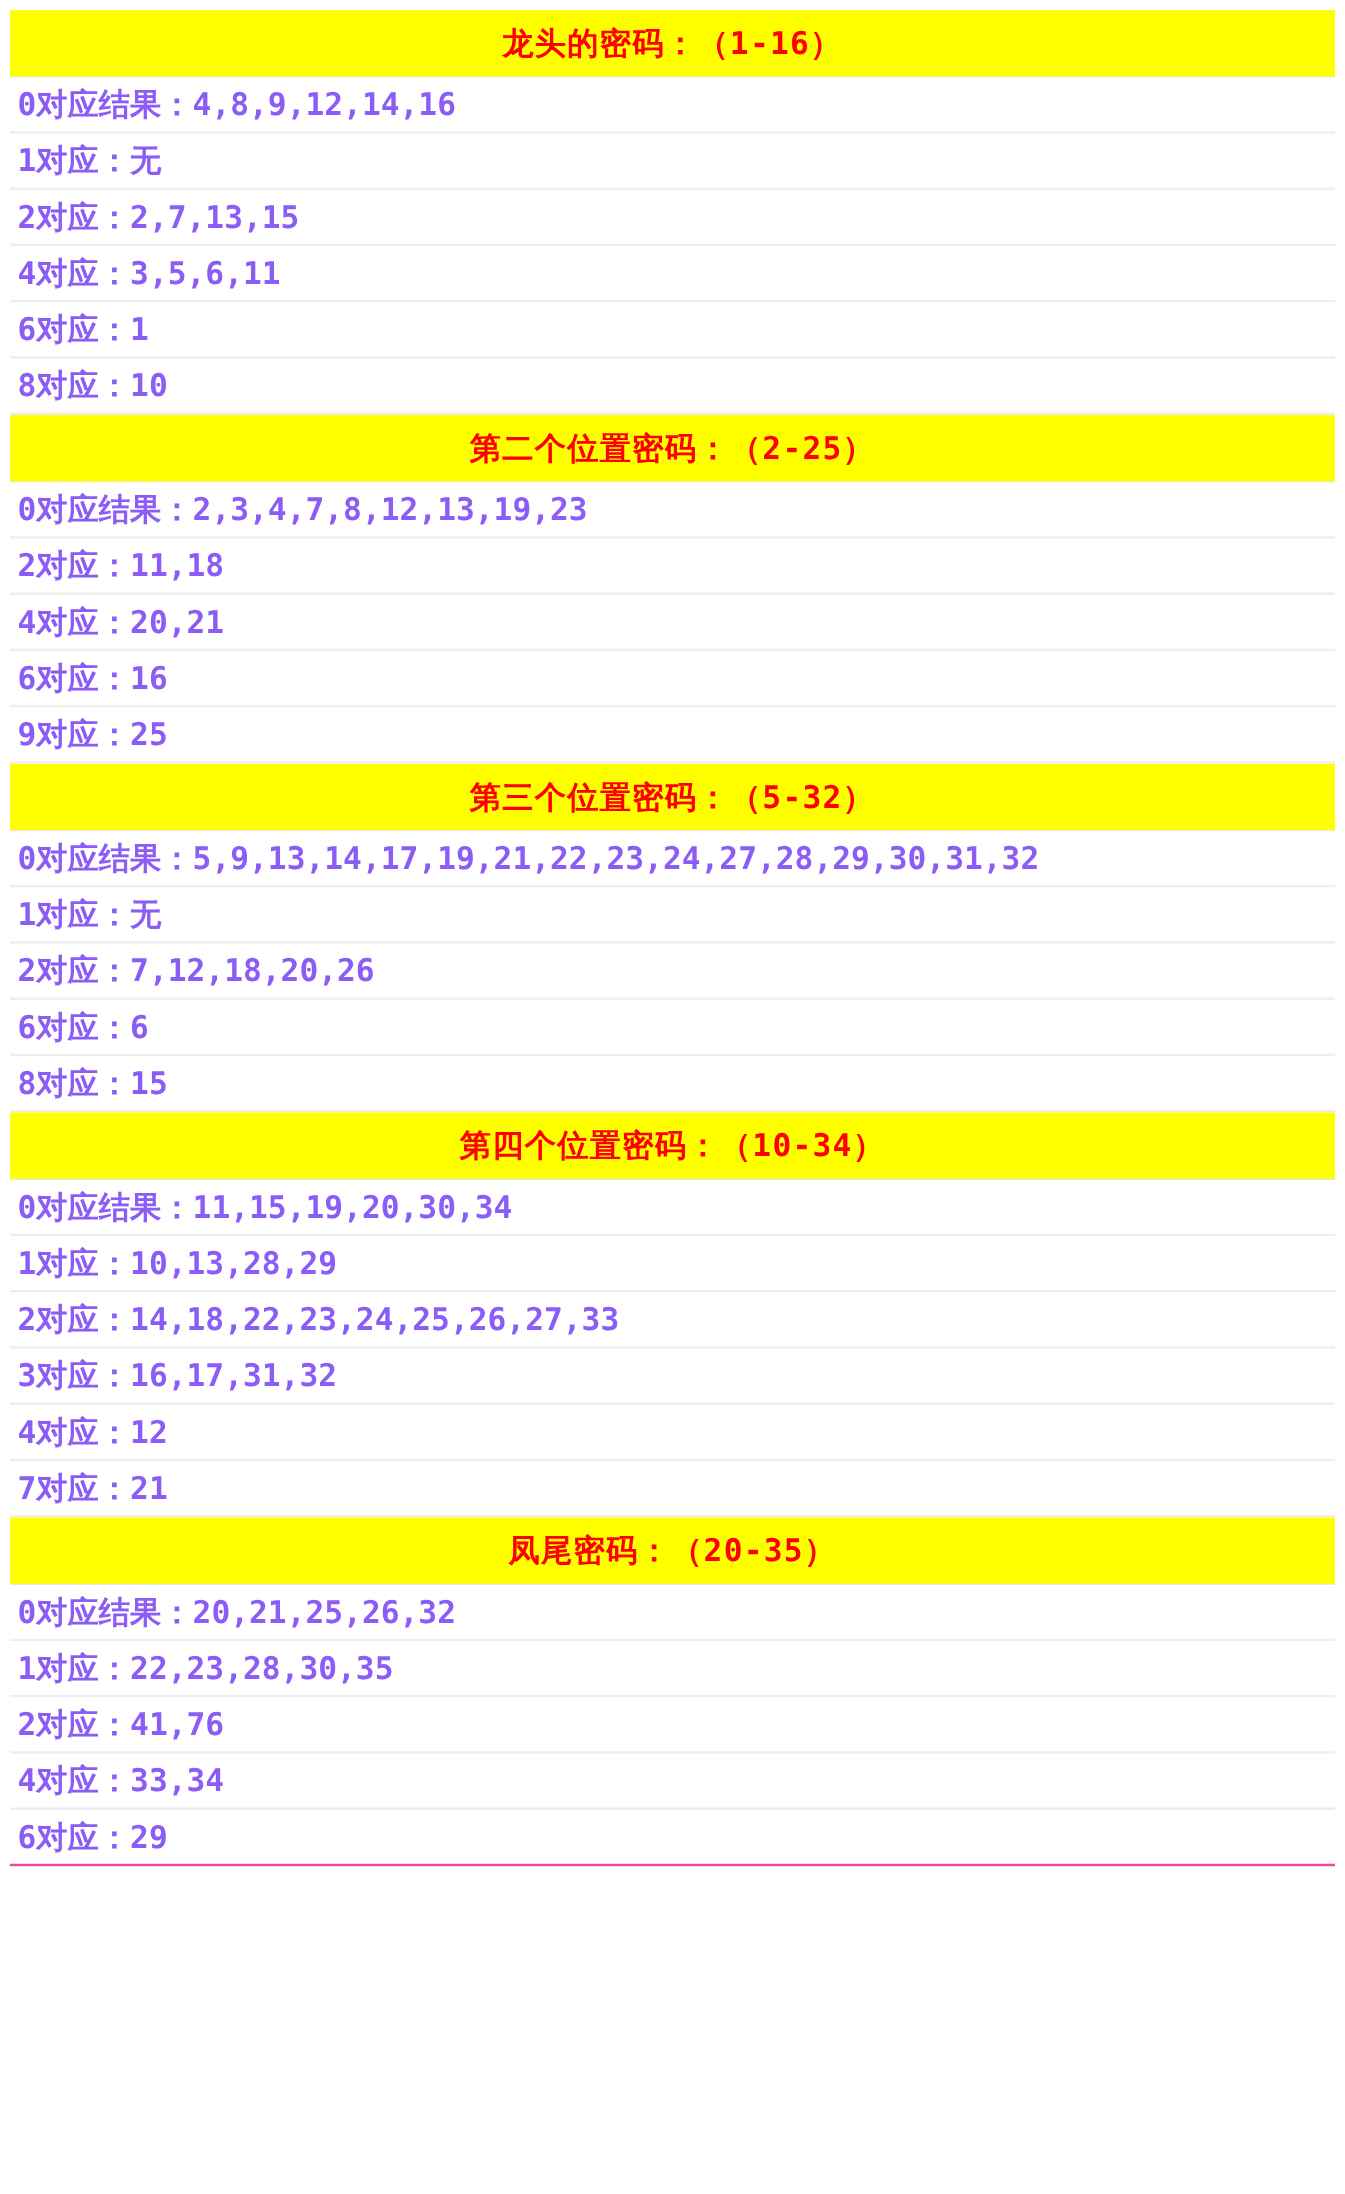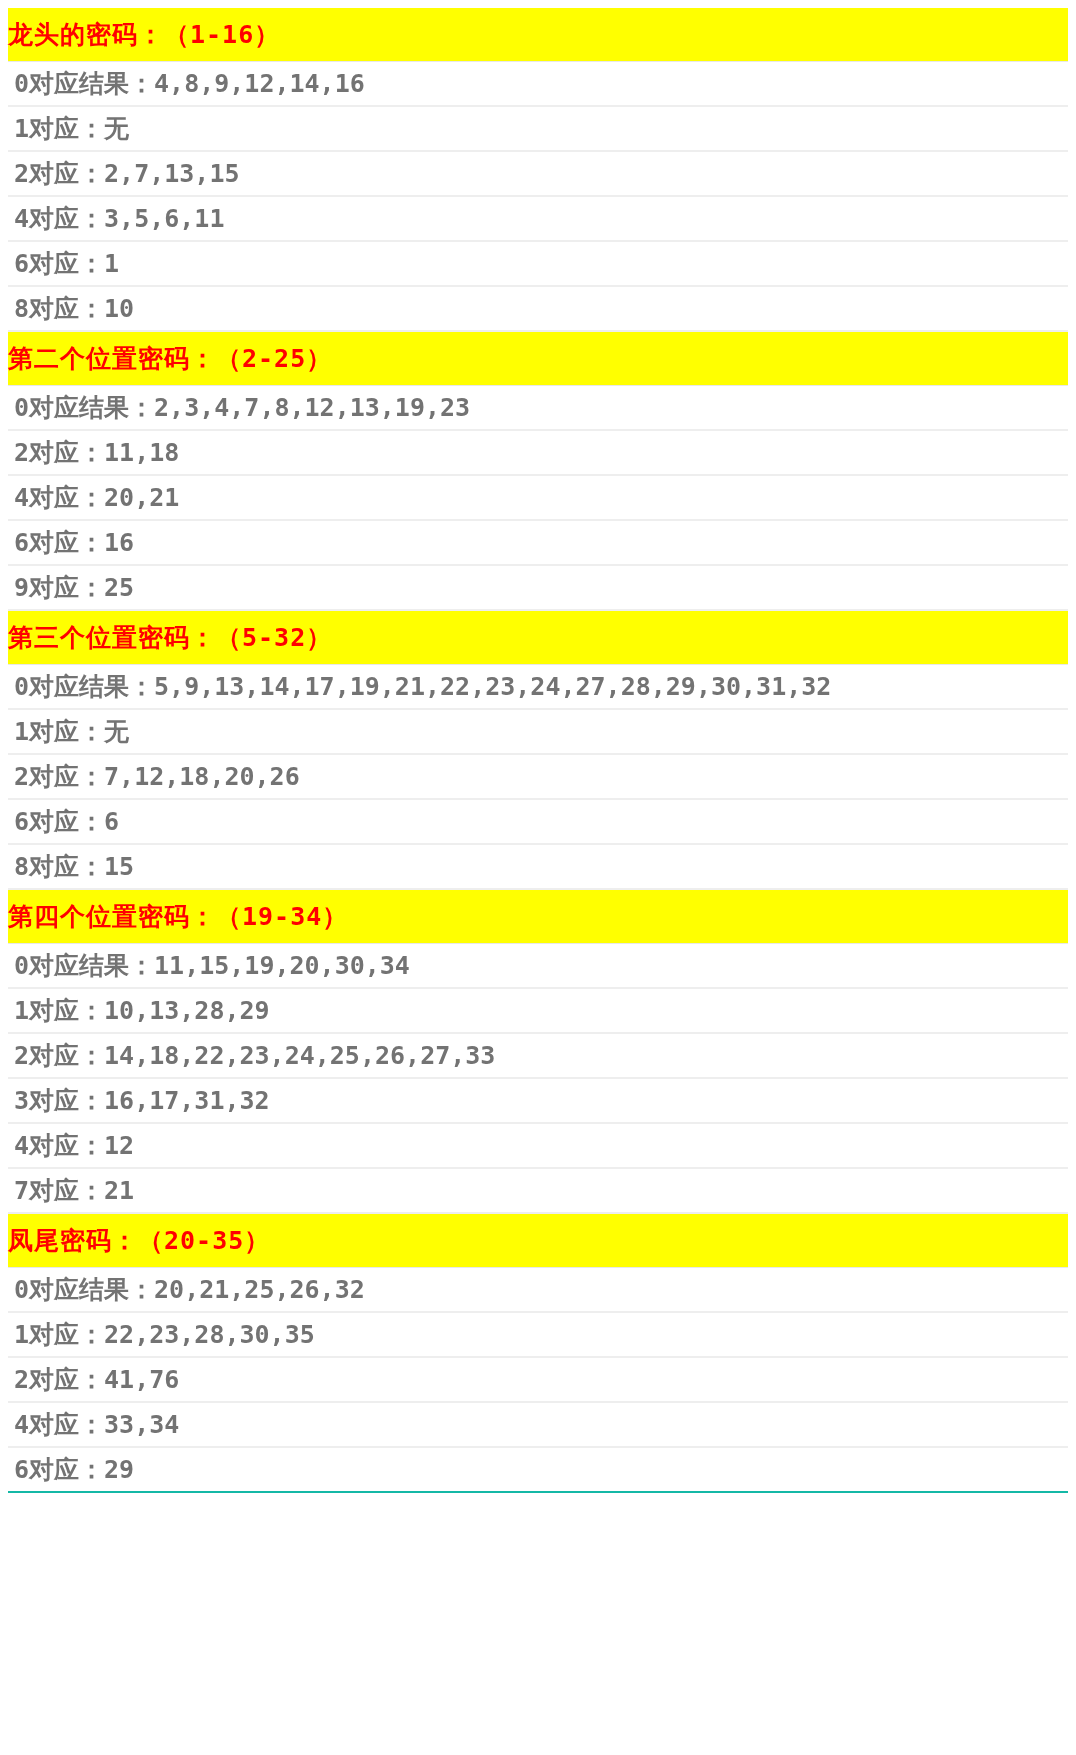--- a/index.html
+++ b/index.html
@@ -12,41 +12,41 @@
       background: #ffffff;
       width: 1076px;
     }
     .container {
       width: 100%;
       padding: 8px;
     }
     .section-header {
       background: #ffff00;
       color: #ff0000;
-      text-align: left;
+      text-align: center;
       font-size: 25px;
       font-weight: bold;
       padding: 10px 0;
       border-bottom: 1px solid #e8e8e8;
       letter-spacing: 1px;
     }
     .data-row {
       background: #ffffff;
-      color: #737373;
+      color: #8b5cf6;
       font-size: 25px;
       font-weight: bold;
       padding: 5px 6px;
       border-bottom: 2px solid #eeeeee;
       font-family: "SimSun", "宋体", "Microsoft YaHei", monospace;
       letter-spacing: 0px;
       white-space: nowrap;
       overflow: hidden;
     }
     .data-row:last-child {
-      border-bottom: 2px solid #14b8a6;
+      border-bottom: 2px solid #ec4899;
     }
   </style>
 </head>
 <body>
 
 <div class="container">
 
   <div class="section-header">龙头的密码：（1-16）</div>
   <div class="data-row">0对应结果：4,8,9,12,14,16</div>
   <div class="data-row">1对应：无</div>
@@ -62,21 +62,21 @@
   <div class="data-row">6对应：16</div>
   <div class="data-row">9对应：25</div>
 
   <div class="section-header">第三个位置密码：（5-32）</div>
   <div class="data-row">0对应结果：5,9,13,14,17,19,21,22,23,24,27,28,29,30,31,32</div>
   <div class="data-row">1对应：无</div>
   <div class="data-row">2对应：7,12,18,20,26</div>
   <div class="data-row">6对应：6</div>
   <div class="data-row">8对应：15</div>
 
-  <div class="section-header">第四个位置密码：（19-34）</div>
+  <div class="section-header">第四个位置密码：（10-34）</div>
   <div class="data-row">0对应结果：11,15,19,20,30,34</div>
   <div class="data-row">1对应：10,13,28,29</div>
   <div class="data-row">2对应：14,18,22,23,24,25,26,27,33</div>
   <div class="data-row">3对应：16,17,31,32</div>
   <div class="data-row">4对应：12</div>
   <div class="data-row">7对应：21</div>
 
   <div class="section-header">凤尾密码：（20-35）</div>
   <div class="data-row">0对应结果：20,21,25,26,32</div>
   <div class="data-row">1对应：22,23,28,30,35</div>

